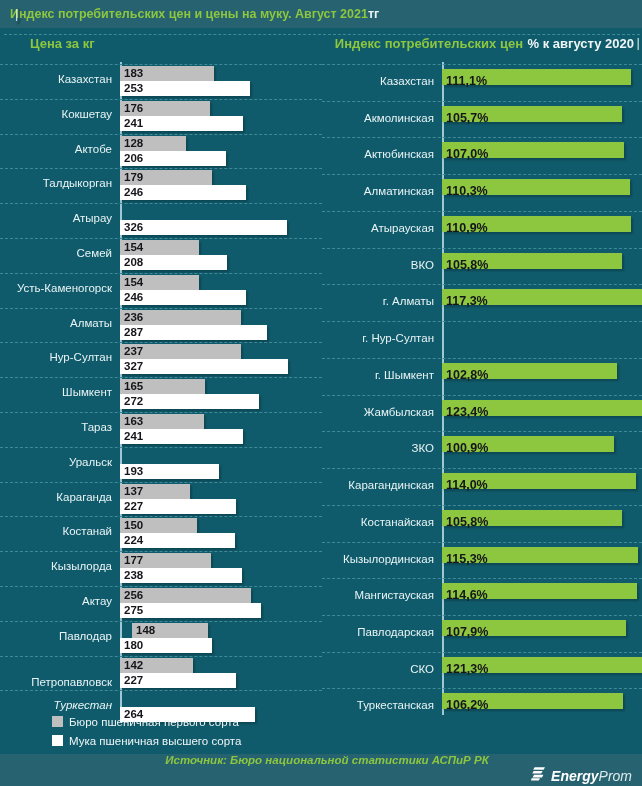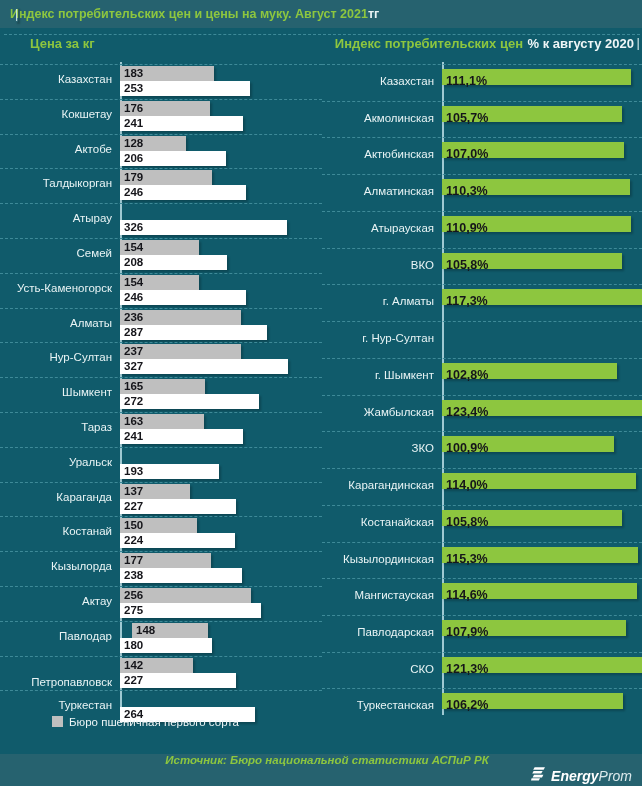--- a/index.html
+++ b/index.html
@@ -297,21 +297,21 @@
           <div class="rowlabel" style="top: 20px;">Петропавловск</div>
           <div class="bar gray" style="left: 120px; top: 2px; width: 72.7423px;">
             <span class="val">142</span>
           </div>
           <div class="bar white" style="left: 120px; top: 17px; width: 116.285px;">
             <span class="val">227</span>
           </div>
         </div>
         <div class="row" style="top: 632.4px; height: 34.8px;">
           <div class="sep" style="top: 0px;"></div>
-          <div class="rowlabel" style="top: 9px;">Туркестан</div>
+          <div class="rowlabel" style="top: 9px; font-style: italic;">Туркестан</div>
           <div class="bar white" style="left: 120px; top: 17px; width: 135.239px;">
             <span class="val">264</span>
           </div>
         </div>
       </div>
   </div>
   <div class="panel panel-right">
     <div class="axis"></div>
     <div id="right-rows">
         <div class="row" style="top: 6px; height: 36.7333px;">
@@ -438,20 +438,24 @@
           </div>
         </div>
       </div>
   </div>
 </div>
 
 <div class="legend">
   <div class="item">
     <span class="sw gray"></span>
     <span class="lb">Бюро пшеничная первого сорта</span>
+  </div>
+  <div class="item">
+    <span class="sw white"></span>
+    <span class="lb">Мука пшеничная высшего сорта</span>
   </div>
 </div>
 
 <div class="footer">
   <div class="src">Источник: Бюро национальной статистики АСПиР РК</div>
   <div class="logo">
     <span class="glyph">
       <svg width="15" height="15" viewBox="0 0 15 15">
         <path d="M3.6 1.2 H14 L12.6 3.8 H2.2 Z" fill="#ffffff"></path>
         <path d="M2.6 5.0 H11.6 L10.2 7.6 H1.2 Z" fill="#ffffff"></path>

